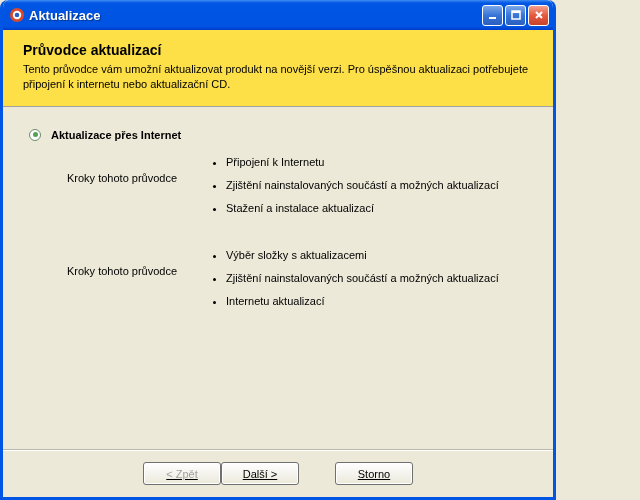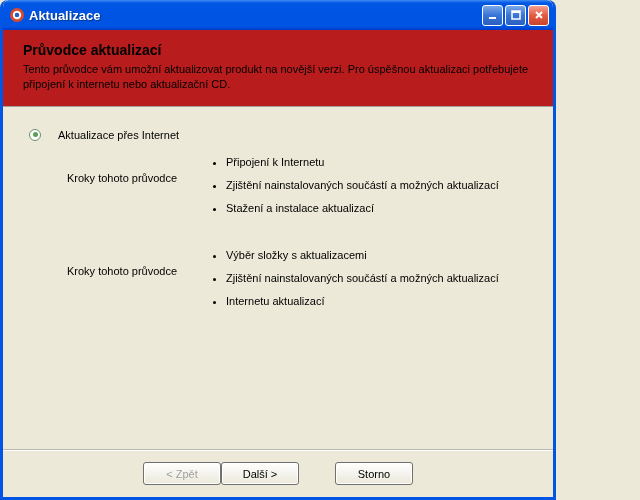--- a/index.html
+++ b/index.html
@@ -52,21 +52,21 @@
     font-weight: bold;
     font-family: Tahoma, sans-serif;
   }
   .win-btn.blue {
     background: linear-gradient(to bottom, #7ba7e8 0%, #3874d6 50%, #2a5fbf 100%);
   }
   .win-btn.red {
     background: linear-gradient(to bottom, #f4a090 0%, #e45a3f 50%, #c8432b 100%);
   }
   .header-pane {
-    background: #b91c1c;
+    background: #fde047;
     padding: 12px 20px 14px 20px;
     border-bottom: 1px solid #a0a0a0;
   }
   .header-pane h1 {
     margin: 0 0 4px 0;
     font-size: 14px;
     font-weight: bold;
     color: #000;
   }
   .header-pane p {
@@ -79,22 +79,23 @@
     flex: 1;
     padding: 22px 26px 10px 26px;
     color: #000;
   }
   .option {
     margin-bottom: 10px;
   }
   .radio-row {
     display: flex;
     align-items: center;
-    gap: 17px;
+    gap: 10px;
     margin-bottom: 8px;
+    font-weight: bold;
   }
   .radio {
     width: 12px; height: 12px;
     border-radius: 50%;
     border: 1px solid #6b8e6b;
     background: #fff;
     display: inline-flex; align-items: center; justify-content: center;
     flex-shrink: 0;
   }
   .radio.selected::after {
@@ -123,20 +124,21 @@
     margin-bottom: 11px;
   }
   .button-bar {
     height: 48px;
     border-top: 1px solid #b9b9b0;
     box-shadow: inset 0 1px 0 #fff;
     display: flex;
     align-items: center;
     justify-content: center;
     padding: 0 18px;
+    text-decoration: underline;
   }
   .btn {
     min-width: 78px;
     height: 23px;
     border: 1px solid #707070;
     border-radius: 3px;
     background: linear-gradient(to bottom, #fff 0%, #f4f3ee 50%, #ece9d8 100%);
     font-family: inherit;
     font-size: 11px;
     color: #000;

